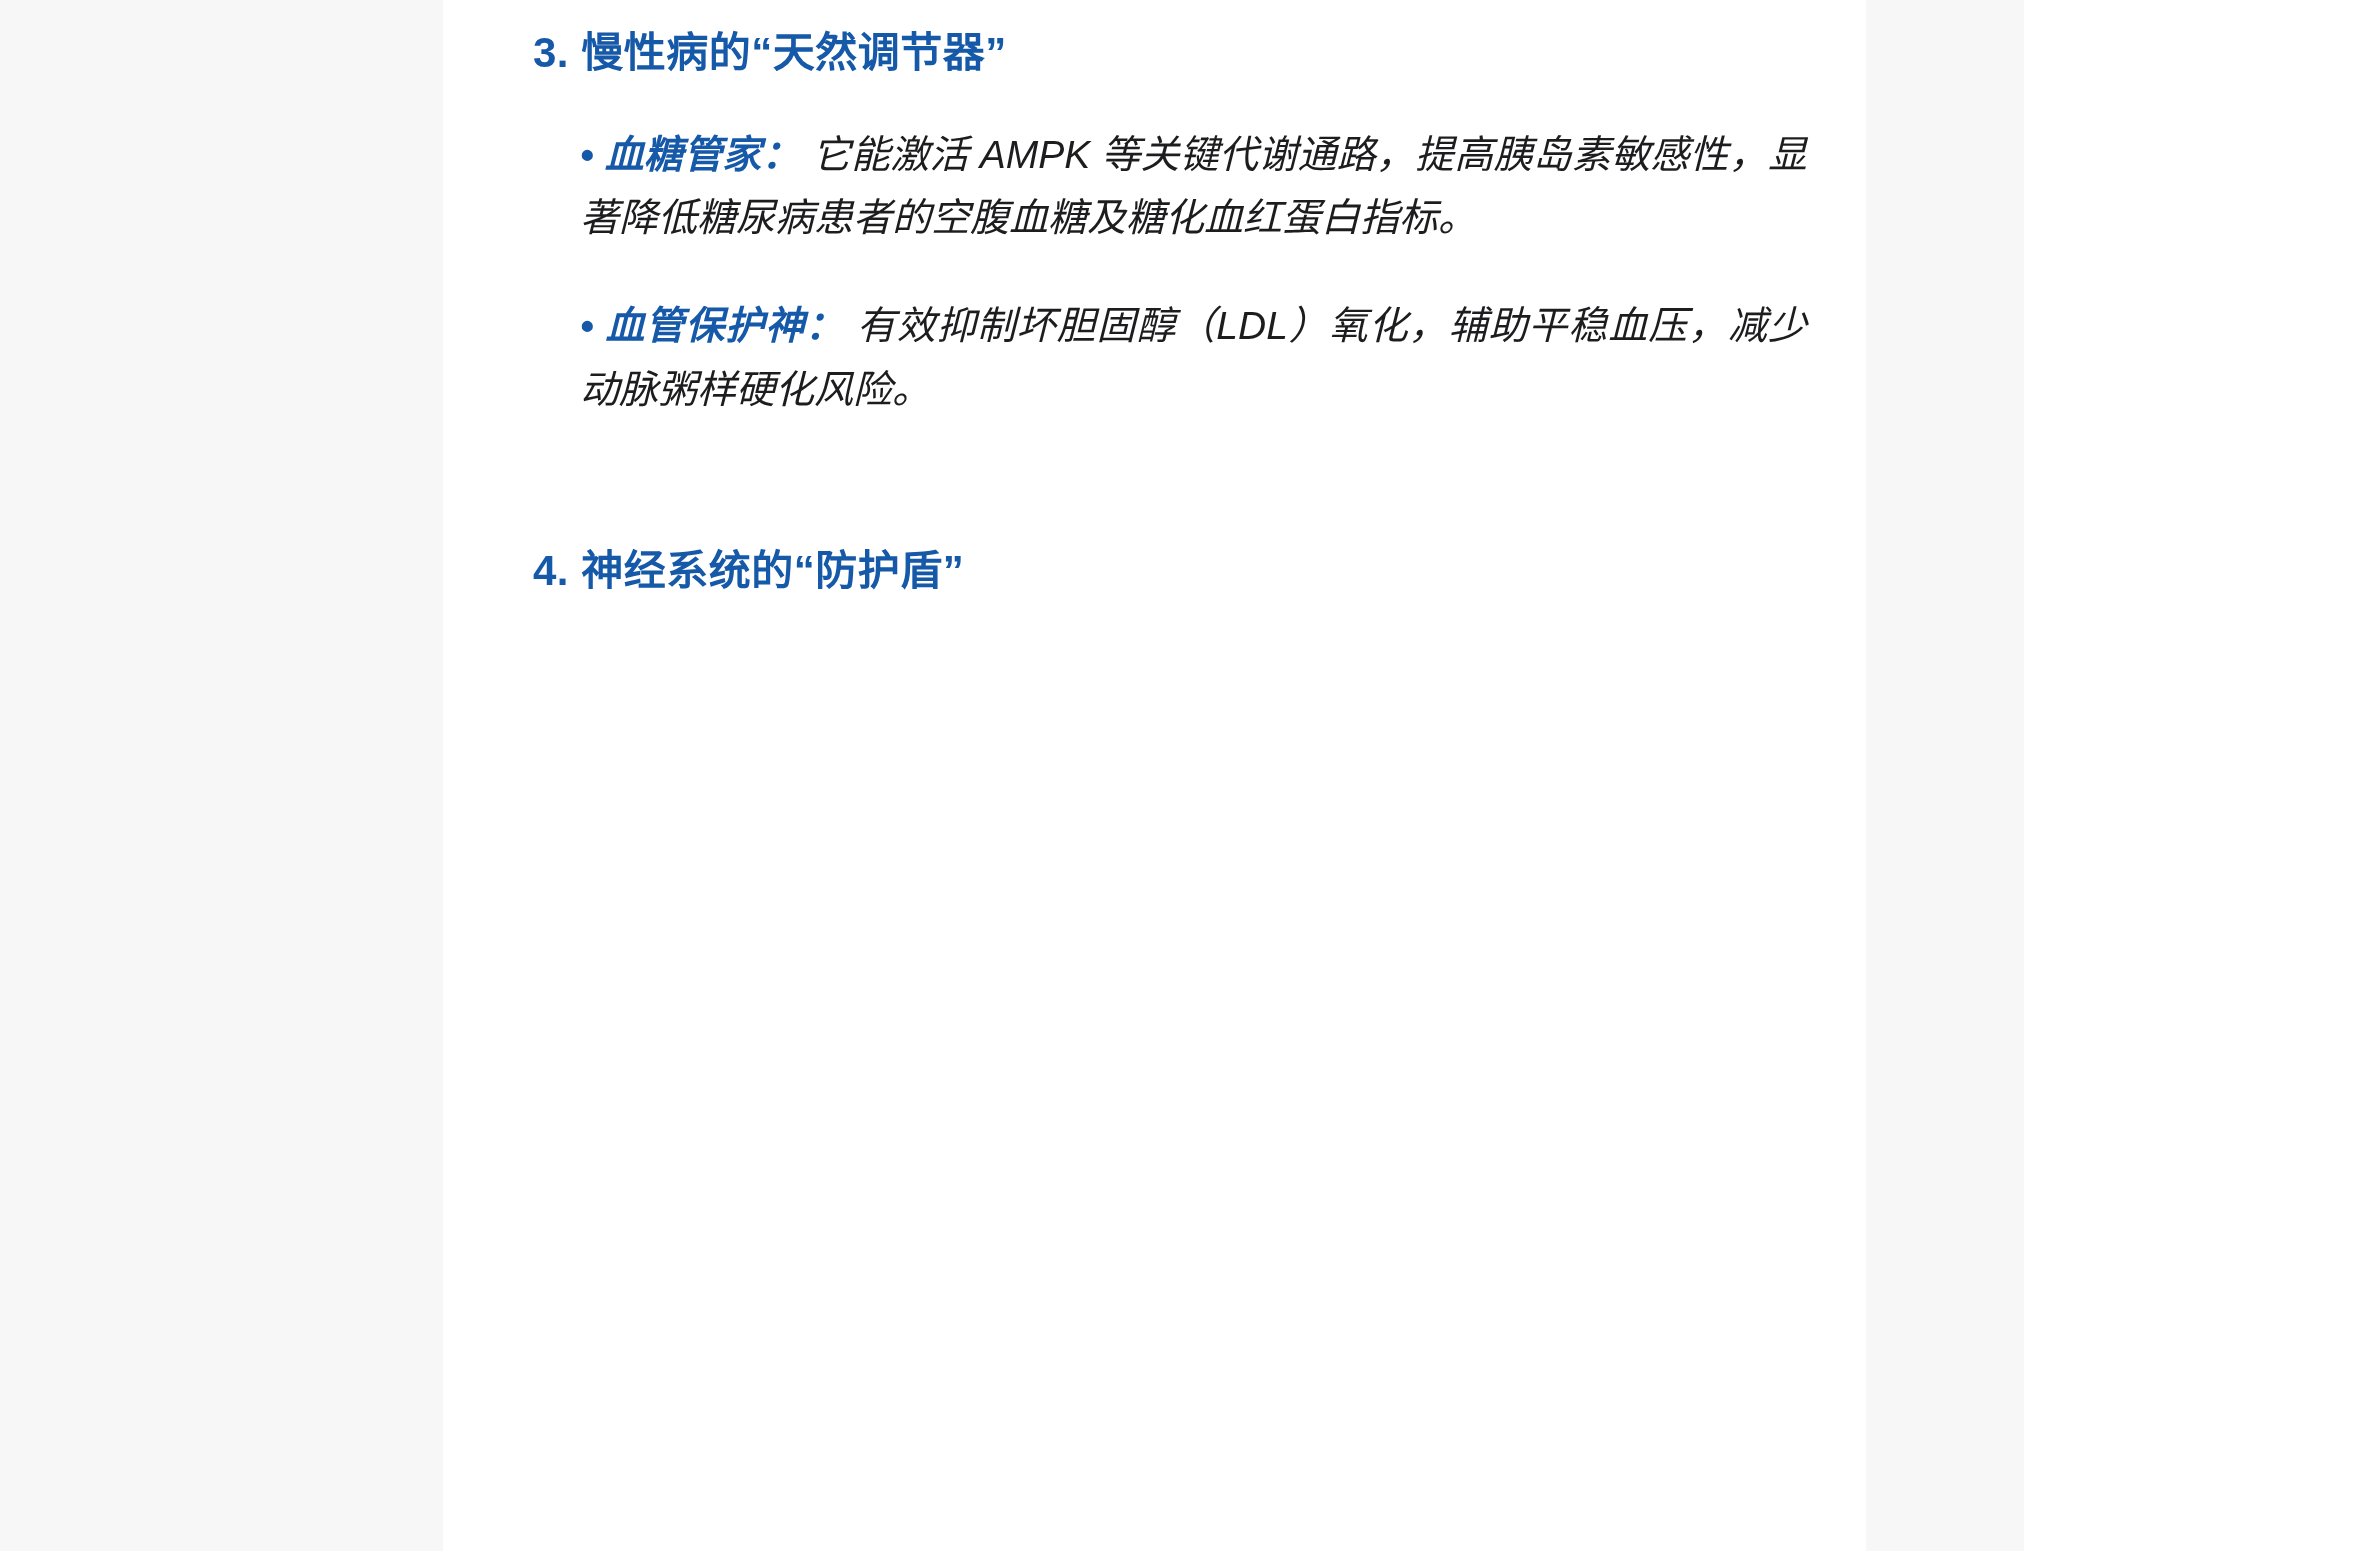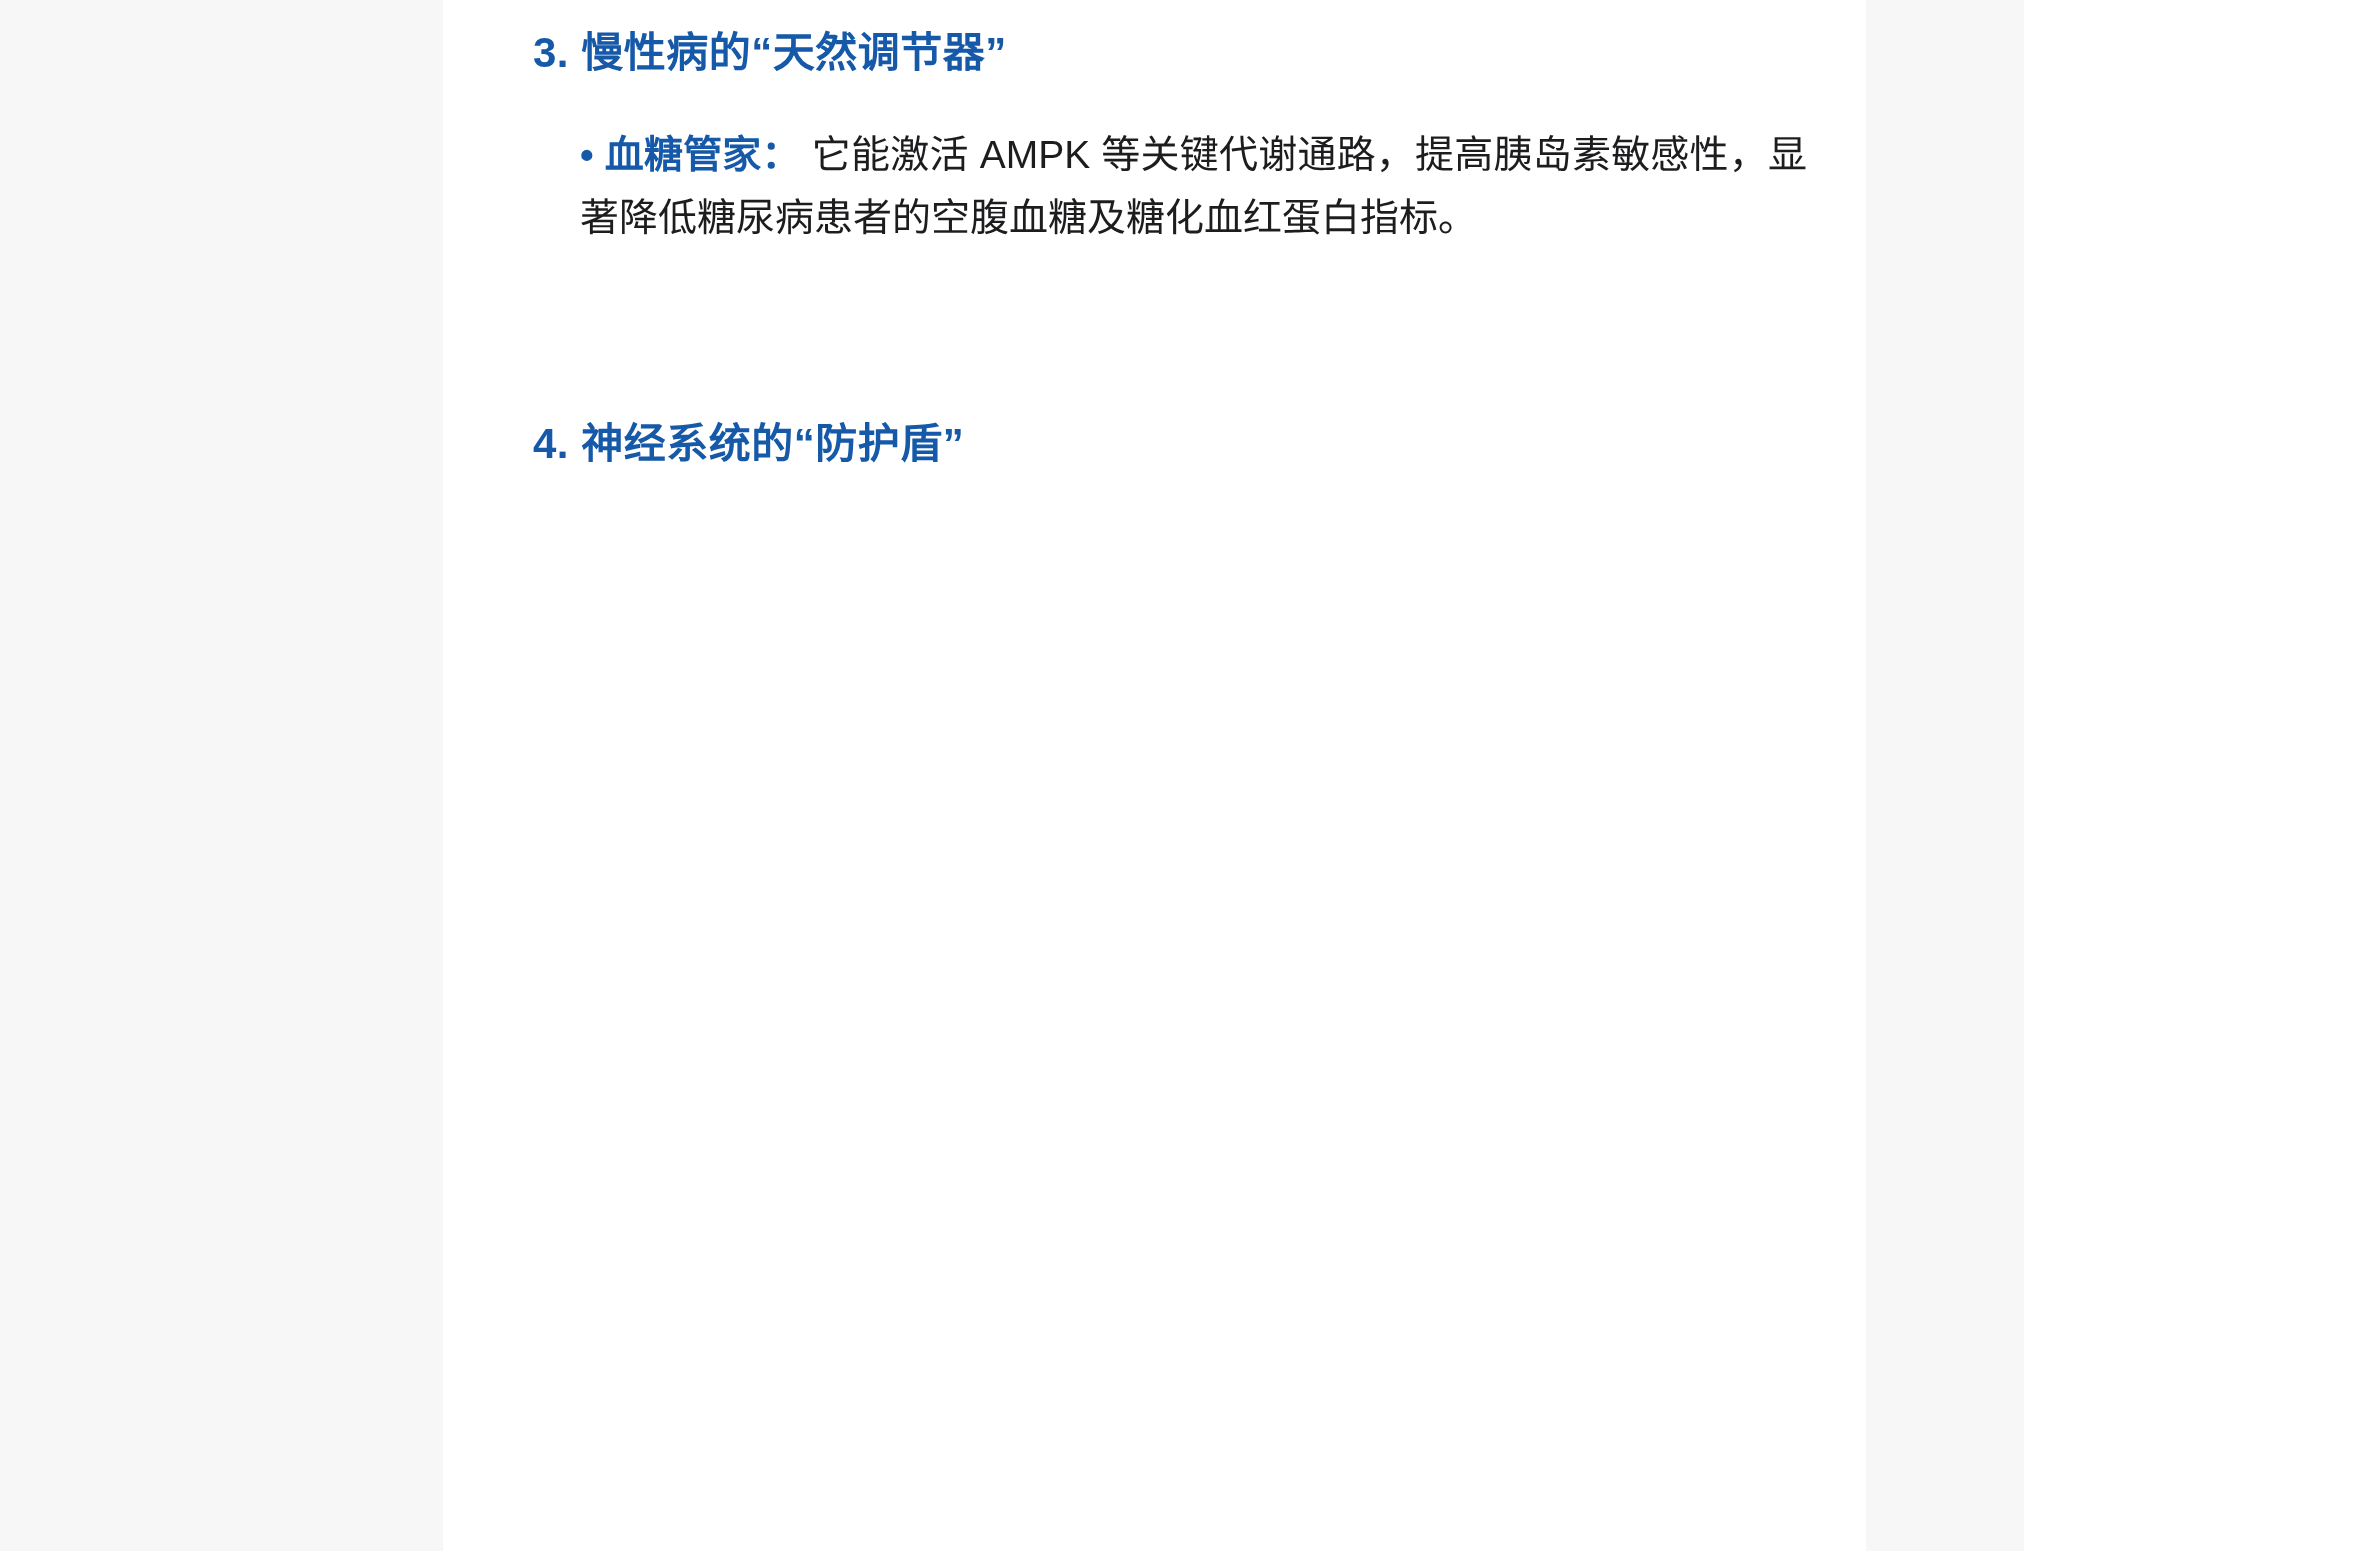--- a/index.html
+++ b/index.html
@@ -56,20 +56,21 @@
 
   .bullet {
     display: block;
     margin: 0;
     padding: 0 0 0 47px;
     font-size: 39px;
     line-height: 1.62;
     color: #222222;
     text-align: justify;
     text-justify: inter-ideograph;
+    font-style: italic;
   }
   .bullet .dot {
     color: #1559a8;
     font-weight: bold;
   }
   .bullet .term {
     color: #1559a8;
     font-weight: bold;
   }
   .bullet .body {
@@ -98,20 +99,25 @@
       <div class="gap-a"></div>
 
       <p class="bullet">
         <span class="dot">•</span>
         <span class="term">血糖管家：</span>
         <span class="body">它能激活 AMPK 等关键代谢通路，提高胰岛素敏感性，显著降低糖尿病患者的空腹血糖及糖化血红蛋白指标。</span>
       </p>
 
       <div class="gap-b"></div>
 
+      <p class="bullet">
+        <span class="dot">•</span>
+        <span class="term">血管保护神：</span>
+        <span class="body">有效抑制坏胆固醇（LDL）氧化，辅助平稳血压，减少动脉粥样硬化风险。</span>
+      </p>
 
       <div class="gap-c"></div>
 
 
       <div class="gap-d"></div>
 
       <h2 class="section-heading heading-2">4. 神经系统的“防护盾”</h2>
 
       <div class="gap-e"></div>
 

